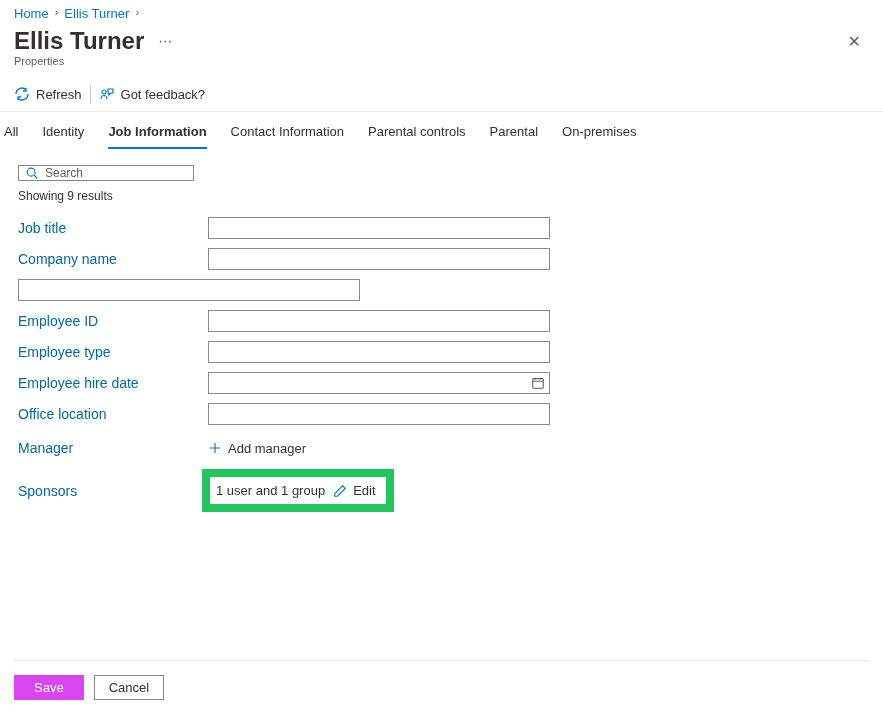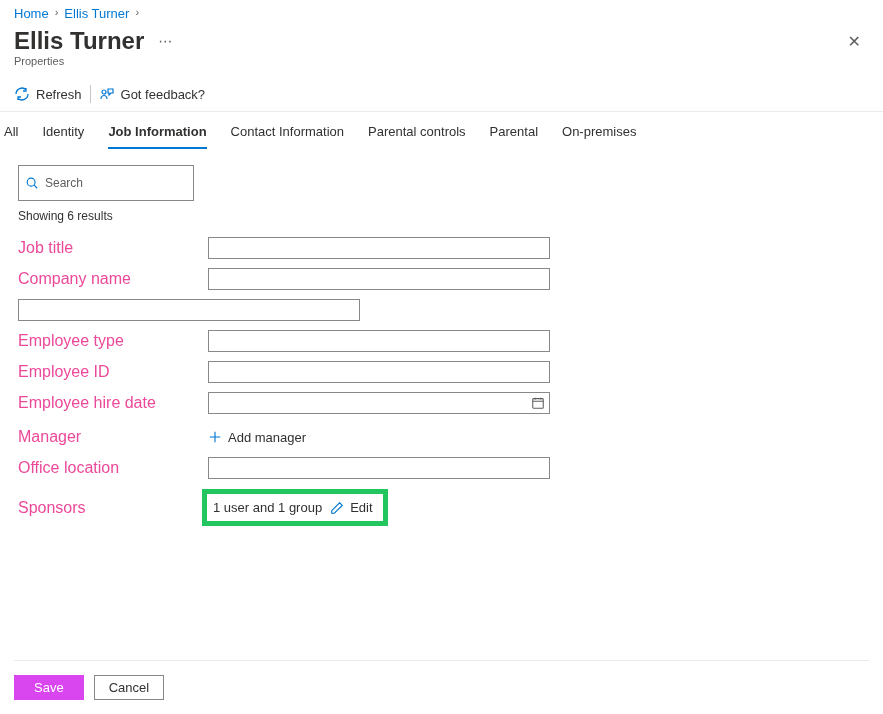--- a/index.html
+++ b/index.html
@@ -92,21 +92,21 @@
   .tab.active {
     color: #323130;
     border-bottom: 2px solid #0078d4;
     font-weight: 600;
   }
   .content-area { padding: 16px 14px 0 18px; }
   .search-box {
     display: flex;
     align-items: center;
     width: 176px;
-    height: 36px;
+    height: 16px;
     border: 1px solid #8a8886;
     padding: 0 6px;
     gap: 6px;
   }
   .search-box input {
     border: none;
     outline: none;
     font-size: 12px;
     flex: 1;
     color: #323130;
@@ -120,22 +120,22 @@
     margin: 8px 0 14px 0;
   }
   .form-row {
     display: flex;
     align-items: center;
     margin-bottom: 9px;
     min-height: 22px;
   }
   .form-label {
     width: 190px;
-    font-size: 16px;
-    color: #ec4899;
+    font-size: 14px;
+    color: #0369a1;
     flex-shrink: 0;
   }
   .text-input {
     width: 342px;
     height: 22px;
     border: 1px solid #8a8886;
     padding: 0 6px;
     font-size: 13px;
     color: #323130;
     outline: none;
@@ -157,21 +157,21 @@
     align-items: center;
     gap: 6px;
     color: #323130;
     cursor: pointer;
     font-size: 13px;
   }
   .action-icon { width: 14px; height: 14px; color: #0078d4; display:inline-flex; align-items:center; justify-content:center;}
   .sponsors-row-highlight {
     display: inline-flex;
     align-items: center;
-    border: 5px solid #22c55e;
+    border: 8px solid #22c55e;
     padding: 6px 10px 6px 6px;
     margin-left: -6px;
   }
   .sponsors-value {
     font-size: 13px;
     color: #323130;
     margin-right: 8px;
   }
   .footer {
     position: absolute;
@@ -253,67 +253,67 @@
 <div class="content-area">
   <div class="search-box">
     <span class="search-icon">
       <svg viewBox="0 0 16 16" width="14" height="14" fill="none" stroke="currentColor" stroke-width="1.3">
           <circle cx="7" cy="7" r="4.5"></circle>
           <path d="M10.5 10.5 L14 14"></path>
         </svg>
     </span>
     <input type="text" placeholder="Search" style="">
   </div>
-  <div class="results-count">Showing 6 results</div>
+  <div class="results-count">Showing 9 results</div>
 
   <div class="form-row">
     <span class="form-label">Job title</span>
     <input class="text-input" type="text" value="" style="">
   </div>
   <div class="form-row">
     <span class="form-label">Company name</span>
     <input class="text-input" type="text" value="" style="">
   </div>
   <div class="form-row">
     <input class="text-input" type="text" value="" style="">
   </div>
   <div class="form-row">
+    <span class="form-label">Employee ID</span>
+    <input class="text-input" type="text" value="" style="">
+  </div>
+  <div class="form-row">
     <span class="form-label">Employee type</span>
-    <input class="text-input" type="text" value="" style="">
-  </div>
-  <div class="form-row">
-    <span class="form-label">Employee ID</span>
     <input class="text-input" type="text" value="" style="">
   </div>
   <div class="form-row">
     <span class="form-label">Employee hire date</span>
     <div class="date-input-wrap">
       <input type="text" value="" style="">
       <span class="calendar-icon">
         <svg viewBox="0 0 16 16" width="14" height="14" fill="none" stroke="currentColor" stroke-width="1.2">
             <rect x="2" y="3" width="12" height="11" rx="1"></rect>
             <path d="M2 6h12M5 2v2M11 2v2"></path>
           </svg>
       </span>
     </div>
   </div>
+  <div class="form-row">
+    <span class="form-label">Office location</span>
+    <input class="text-input" type="text" value="" style="">
+  </div>
   <div class="form-row" style="margin-top:12px;">
     <span class="form-label">Manager</span>
     <span class="link-action">
       <span class="action-icon">
         <svg viewBox="0 0 16 16" width="14" height="14" fill="none" stroke="currentColor" stroke-width="1.3">
             <path d="M8 2v12M2 8h12"></path>
           </svg>
       </span>
       <span>Add manager</span>
     </span>
-  </div>
-  <div class="form-row">
-    <span class="form-label">Office location</span>
-    <input class="text-input" type="text" value="" style="">
   </div>
   <div class="form-row" style="margin-top:10px;">
     <span class="form-label">Sponsors</span>
     <span class="sponsors-row-highlight">
       <span class="sponsors-value">1 user and 1 group</span>
       <span class="link-action">
         <span class="action-icon">
           <svg viewBox="0 0 16 16" width="14" height="14" fill="none" stroke="currentColor" stroke-width="1.3">
               <path d="M11 2l3 3-9 9H2v-3l9-9z"></path>
             </svg>

